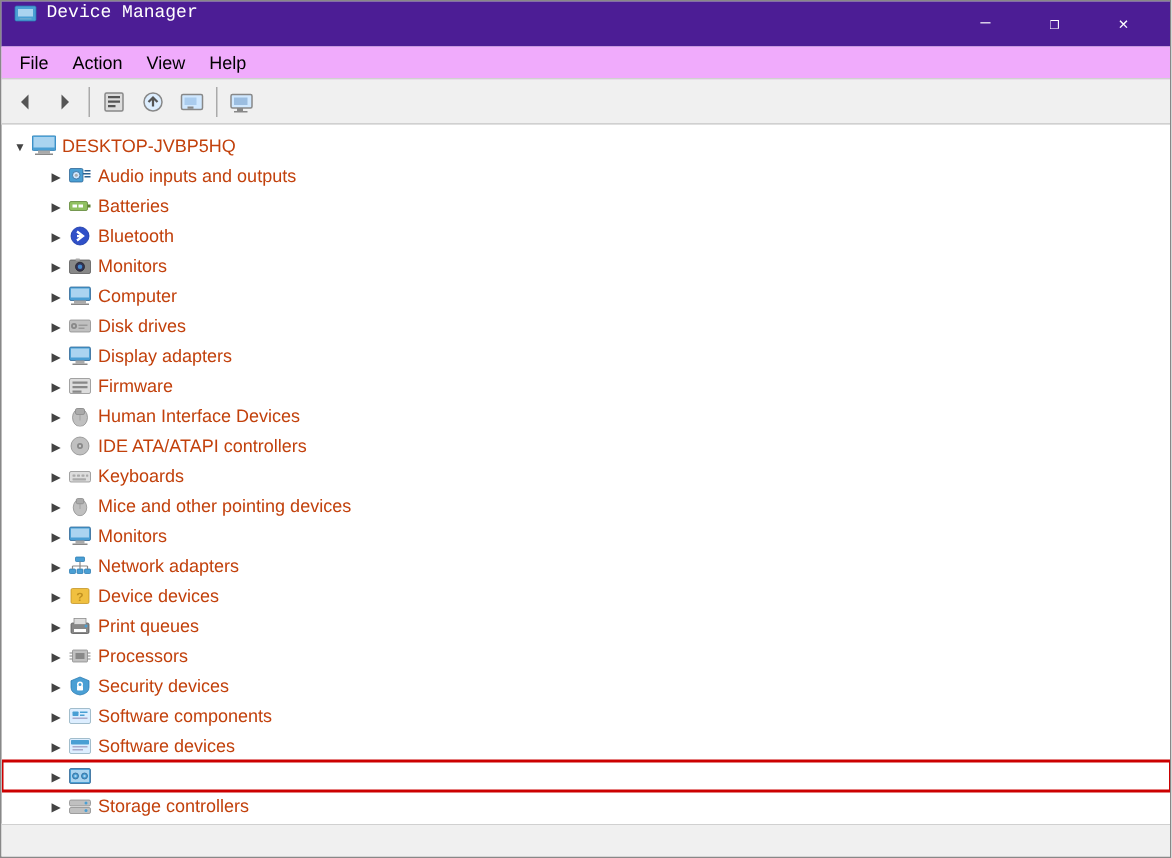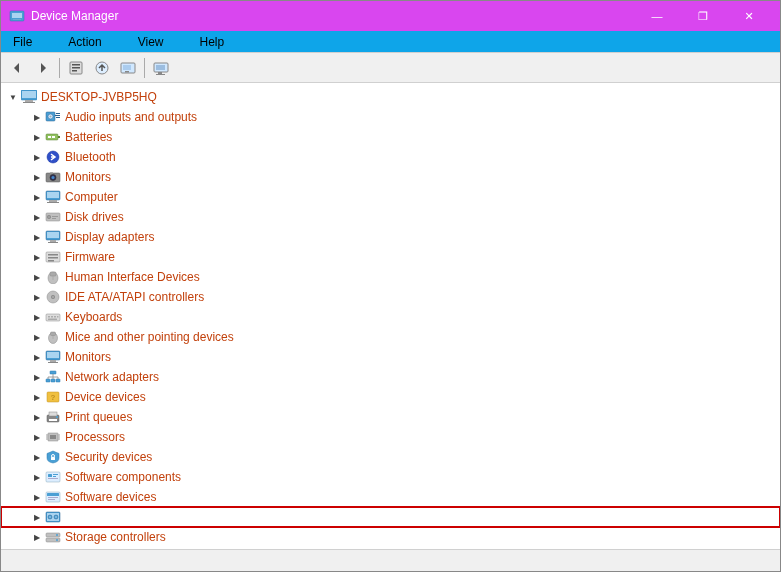--- a/index.html
+++ b/index.html
@@ -14,27 +14,27 @@
       width: 781px;
       height: 572px;
       background: #f0f0f0;
       border: 1px solid #888;
       display: flex;
       flex-direction: column;
     }
 
     
     .title-bar {
-      background: #d946ef;
+      background: #4c1d95;
       color: white;
       display: flex;
-      align-items: center;
       padding: 0 8px;
       height: 30px;
       flex-shrink: 0;
+      font-family: Liberation Mono, monospace;
     }
     .title-bar-icon {
       width: 16px;
       height: 16px;
       margin-right: 6px;
       flex-shrink: 0;
     }
     .title-bar-title {
       flex: 1;
       font-size: 12px;
@@ -50,28 +50,27 @@
       display: flex;
       align-items: center;
       justify-content: center;
       color: white;
       font-size: 11px;
       cursor: pointer;
     }
 
     
     .menu-bar {
-      background: #0ea5e9;
+      background: #f0abfc;
       display: flex;
       align-items: center;
       height: 22px;
       padding: 0 4px;
       border-bottom: 1px solid #d0d0d0;
       flex-shrink: 0;
-      gap: 20px;
     }
     .menu-item {
       padding: 2px 8px;
       cursor: pointer;
       font-size: 12px;
     }
 
     
     .toolbar {
       background: #f0f0f0;

